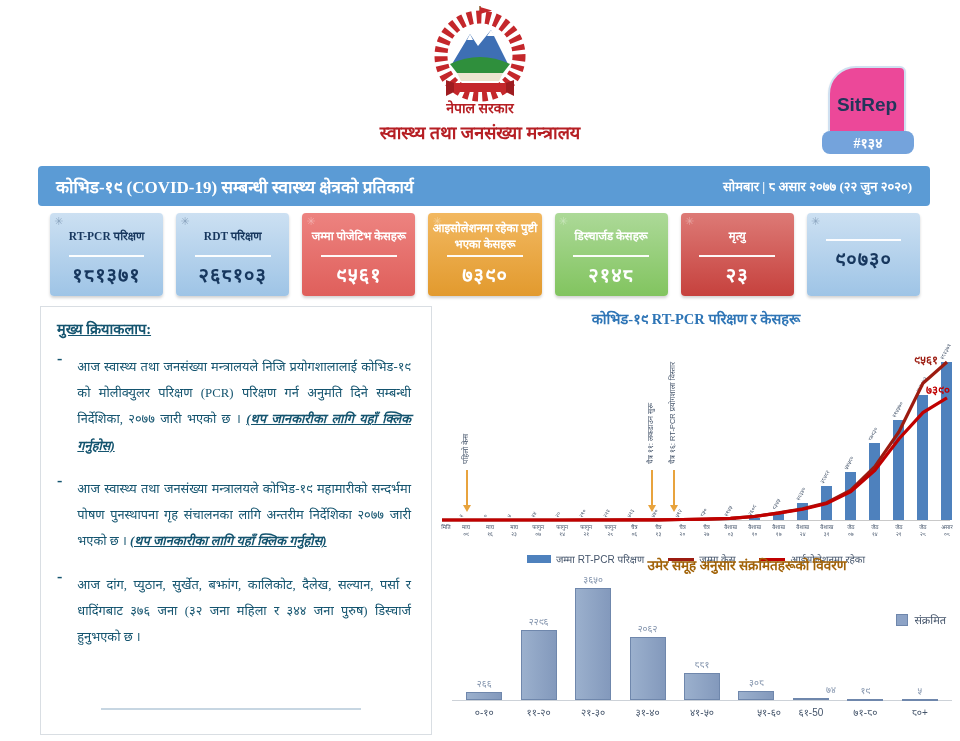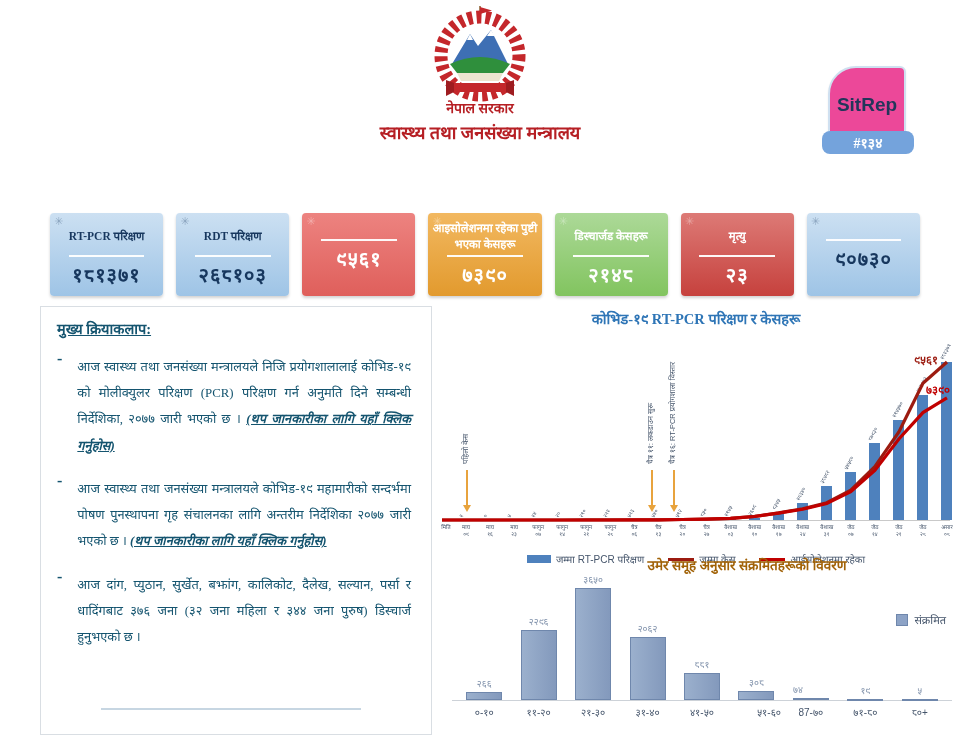--- a/index.html
+++ b/index.html
@@ -114,36 +114,41 @@
       <path d="M96 76 L88 79 L88 88 L96 92 Z" fill="#9E1C20"></path>
     </svg>
   </div>
   <div class="govt-label">नेपाल सरकार</div>
   <div class="ministry-label">स्वास्थ्य तथा जनसंख्या मन्त्रालय</div>
   <div class="sitrep">
     <span>SitRep</span>
   </div>
   <div class="sitrep-pill">#१३४</div>
 
+  <div class="title-bar">
+    <span class="title">कोभिड-१९ (COVID-19) सम्बन्धी स्वास्थ्य क्षेत्रको प्रतिकार्य</span>
+    <span class="date">सोमबार | ८ असार २०७७ (२२ जुन २०२०)</span>
+  </div>
 
   <div class="cards">
     <div class="card theme-blue">
       <span class="virus">✳</span>
       <div class="card-label">RT-PCR परिक्षण</div>
       <div class="card-divider"></div>
       <div class="card-value">१८१३७१</div>
     </div>
     <div class="card theme-blue">
       <span class="virus">✳</span>
       <div class="card-label">RDT परिक्षण</div>
       <div class="card-divider"></div>
       <div class="card-value">२६८१०३</div>
     </div>
     <div class="card theme-red">
       <span class="virus">✳</span>
+      <div class="card-label">जम्मा पोजेटिभ केसहरू</div>
       <div class="card-divider"></div>
       <div class="card-value">९५६१</div>
     </div>
     <div class="card theme-orange">
       <span class="virus">✳</span>
       <div class="card-label">आइसोलेशनमा रहेका पुष्टी भएका केसहरू</div>
       <div class="card-divider"></div>
       <div class="card-value">७३९०</div>
     </div>
     <div class="card theme-green">
@@ -304,22 +309,22 @@
         <div class="bc-bar" style="left: 177.556px; width: 36px; top: 62.7277px; height: 63.2723px;"></div>
         <div class="bc-val" style="left: 195.556px; top: 47.7277px;">२०६२</div>
         <div class="bc-cat" style="left: 195.556px;">३१-४०</div>
         <div class="bc-bar" style="left: 232px; width: 36px; top: 98.9666px; height: 27.0334px;"></div>
         <div class="bc-val" style="left: 250px; top: 83.9666px;">८८१</div>
         <div class="bc-cat" style="left: 250px;">४१-५०</div>
         <div class="bc-bar" style="left: 286.444px; width: 36px; top: 116.549px; height: 9.45096px;"></div>
         <div class="bc-val" style="left: 304.444px; top: 101.549px;">३०८</div>
         <div class="bc-cat" style="left: 317px;">५१-६०</div>
         <div class="bc-bar" style="left: 340.889px; width: 36px; top: 123.729px; height: 2.27068px;"></div>
-        <div class="bc-val" style="left: 346px; top: 108.729px;">७४</div>
-        <div class="bc-cat" style="left: 358.889px;">87-७०</div>
+        <div class="bc-val" style="left: 379px; top: 108.729px;">७४</div>
+        <div class="bc-cat" style="left: 358.889px;">६१-50</div>
         <div class="bc-bar" style="left: 395.333px; width: 36px; top: 124.5px; height: 1.5px;"></div>
         <div class="bc-val" style="left: 413.333px; top: 109.5px;">१९</div>
         <div class="bc-cat" style="left: 413.333px;">७१-८०</div>
         <div class="bc-bar" style="left: 449.778px; width: 36px; top: 124.5px; height: 1.5px;"></div>
         <div class="bc-val" style="left: 467.778px; top: 109.5px;">५</div>
         <div class="bc-cat" style="left: 467.778px;">८०+</div>
       </div>
   </div>
 
 </div>

